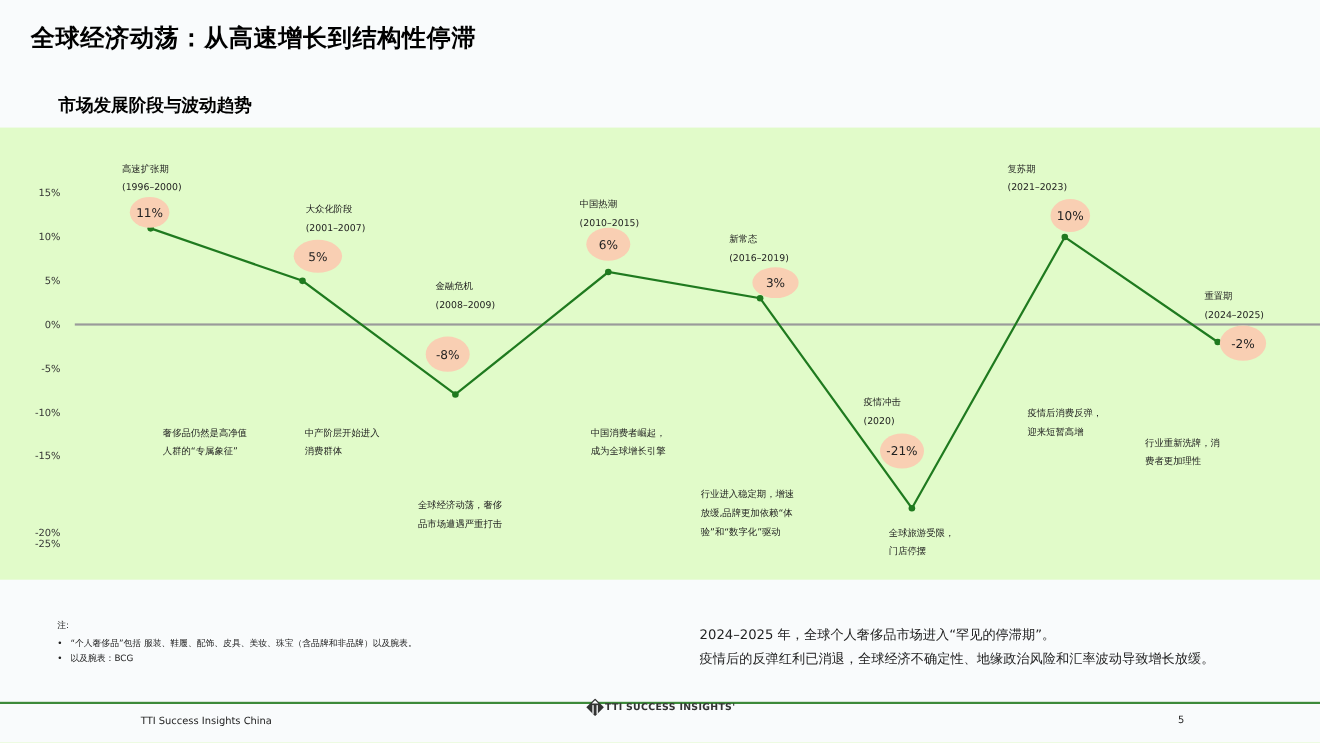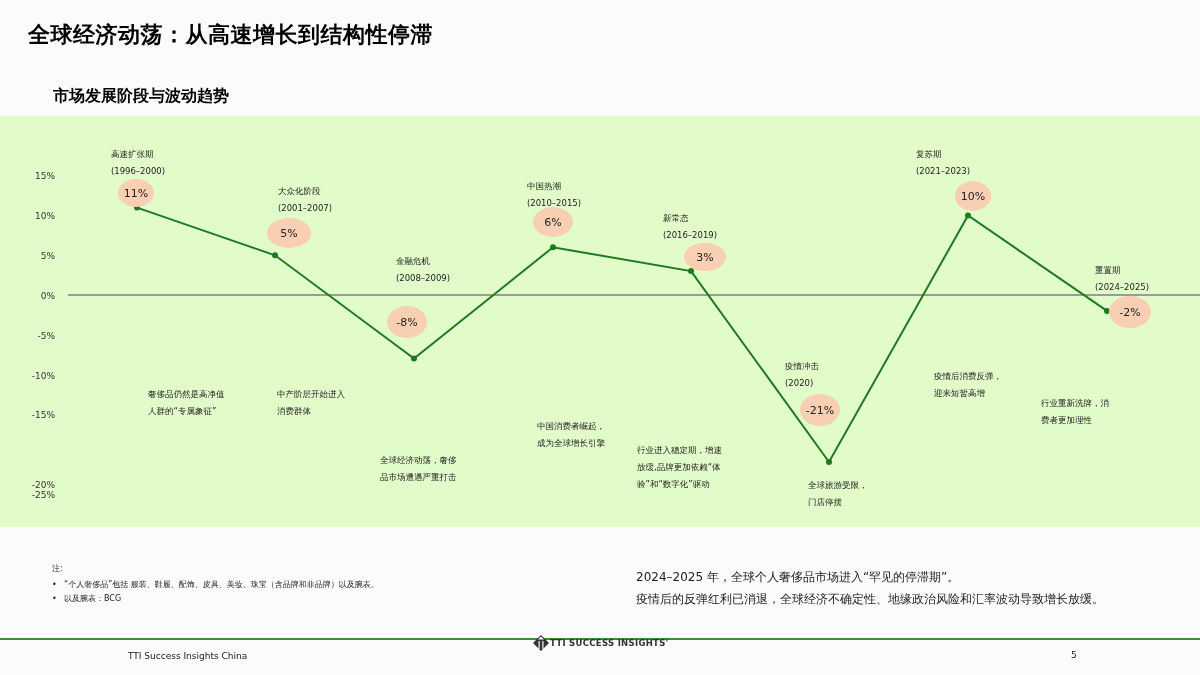--- a/index.html
+++ b/index.html
@@ -117,21 +117,21 @@
     </div>
     <div class="note" style="left: 380px; top: 452px;">
       <div>全球经济动荡，奢侈</div>
       <div>品市场遭遇严重打击</div>
     </div>
     <div class="bubble" style="left: 553px; top: 222px; width: 40px; height: 30px;">6%</div>
     <div class="phase-label" style="left: 554px; top: 178px;">
       <div>中国热潮</div>
       <div>(2010–2015)</div>
     </div>
-    <div class="note" style="left: 537px; top: 386px; margin-top: 32px;">
+    <div class="note" style="left: 537px; top: 386px;">
       <div>中国消费者崛起，</div>
       <div>成为全球增长引擎</div>
     </div>
     <div class="bubble" style="left: 705px; top: 257px; width: 42px; height: 28px;">3%</div>
     <div class="phase-label" style="left: 690px; top: 210px;">
       <div>新常态</div>
       <div>(2016–2019)</div>
     </div>
     <div class="note" style="left: 637px; top: 442px;">
       <div>行业进入稳定期，增速</div>

